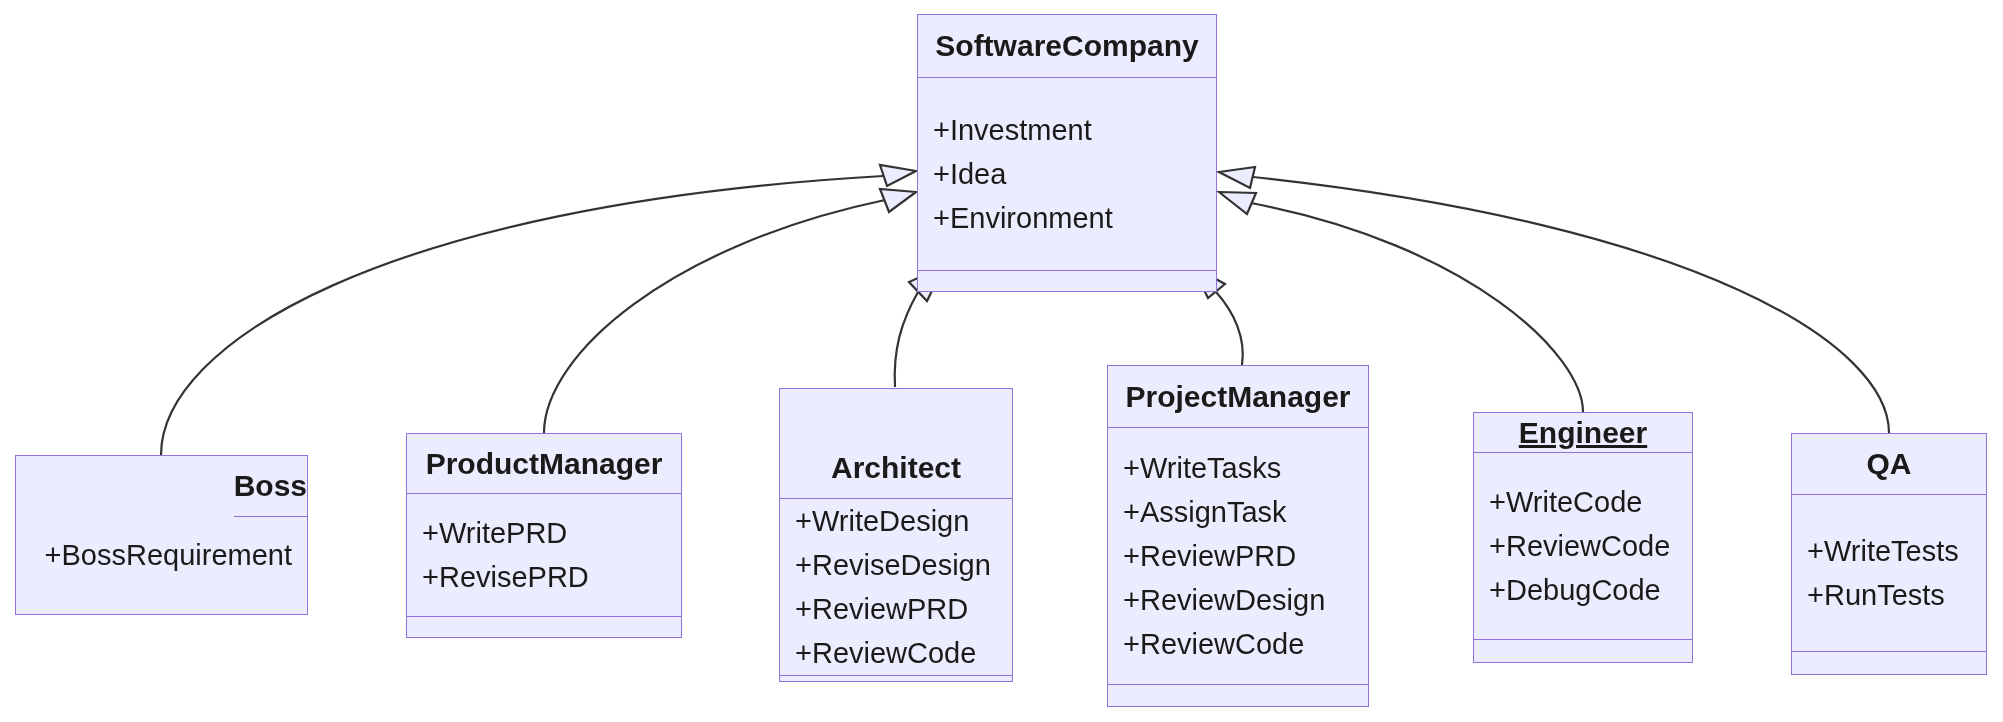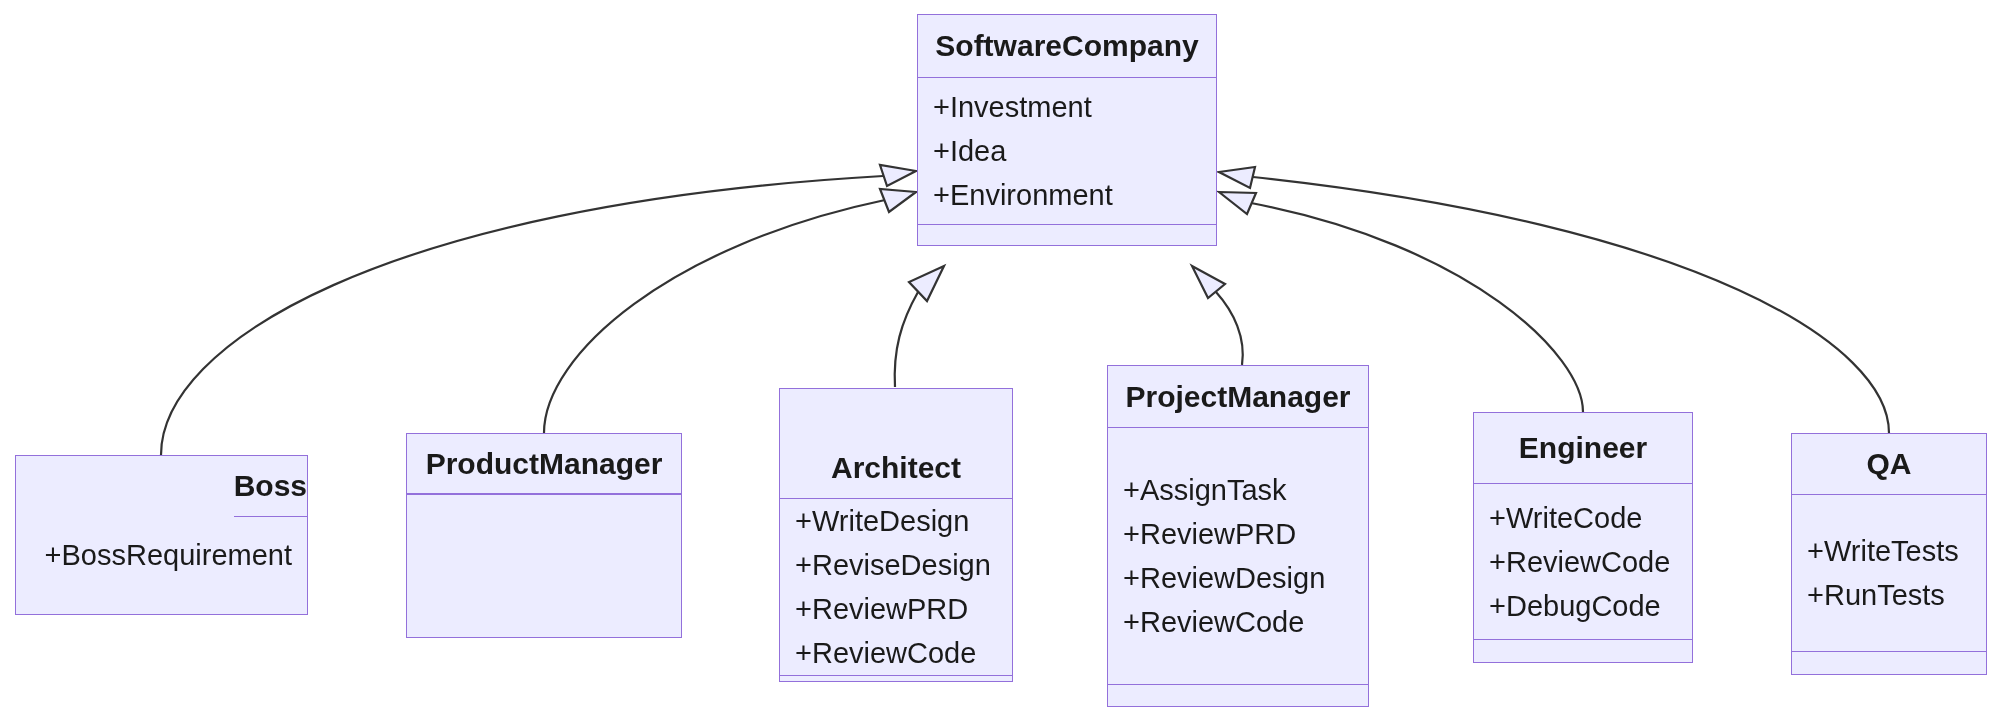--- a/index.html
+++ b/index.html
@@ -87,62 +87,67 @@
 
     <polygon class="arrowhead" points="916,171 880,165 887,186"></polygon>
     <polygon class="arrowhead" points="916,192 880,189 889,212"></polygon>
     <polygon class="arrowhead" points="944,266 909,282 927,301"></polygon>
     <polygon class="arrowhead" points="1192,266 1225,284 1208,298"></polygon>
     <polygon class="arrowhead" points="1219,172 1255,167 1250,188"></polygon>
     <polygon class="arrowhead" points="1219,192 1256,193 1247,214"></polygon>
   </svg>
 
   <div id="boxes-host">
-      <div class="class-box" style="left: 917px; top: 14px; width: 300px; height: 232px;">
+      <div class="class-box" style="left: 917px; top: 14px; width: 300px; height: 278px;">
         <div class="class-title" style="height: 63px;">SoftwareCompany</div>
         <div class="class-members">
           <div class="member">+Investment</div>
           <div class="member">+Idea</div>
           <div class="member">+Environment</div>
         </div>
         <div class="class-footer" style="height: 21px;"></div>
       </div>
       <div class="class-box" style="left: 15px; top: 455px; width: 293px; height: 160px; align-items: flex-end;">
         <div class="class-title" style="height: 61px;">Boss</div>
         <div class="class-members">
           <div class="member">+BossRequirement</div>
         </div>
         <div class="class-footer" style="height: 22px;"></div>
       </div>
       <div class="class-box" style="left: 406px; top: 433px; width: 276px; height: 205px;">
         <div class="class-title" style="height: 60px;">ProductManager</div>
+        <div class="class-members">
+          <div class="member">+WritePRD</div>
+          <div class="member">+RevisePRD</div>
+        </div>
         <div class="class-footer" style="height: 21px;"></div>
       </div>
       <div class="class-box" style="left: 779px; top: 388px; width: 234px; height: 294px;">
         <div class="class-title" style="height: 62px; margin-top: 48px;">Architect</div>
         <div class="class-members">
           <div class="member">+WriteDesign</div>
           <div class="member">+ReviseDesign</div>
           <div class="member">+ReviewPRD</div>
           <div class="member">+ReviewCode</div>
         </div>
         <div class="class-footer" style="height: 20px;"></div>
       </div>
       <div class="class-box" style="left: 1107px; top: 365px; width: 262px; height: 342px;">
         <div class="class-title" style="height: 62px;">ProjectManager</div>
         <div class="class-members">
+          <div class="member">+WriteTasks</div>
           <div class="member">+AssignTask</div>
           <div class="member">+ReviewPRD</div>
           <div class="member">+ReviewDesign</div>
           <div class="member">+ReviewCode</div>
         </div>
         <div class="class-footer" style="height: 22px;"></div>
       </div>
       <div class="class-box" style="left: 1473px; top: 412px; width: 220px; height: 251px;">
-        <div class="class-title" style="height: 71px;">Engineer</div>
+        <div class="class-title" style="height: 40px; text-decoration: underline;">Engineer</div>
         <div class="class-members">
           <div class="member">+WriteCode</div>
           <div class="member">+ReviewCode</div>
           <div class="member">+DebugCode</div>
         </div>
         <div class="class-footer" style="height: 23px;"></div>
       </div>
       <div class="class-box" style="left: 1791px; top: 433px; width: 196px; height: 242px;">
         <div class="class-title" style="height: 61px;">QA</div>
         <div class="class-members">

